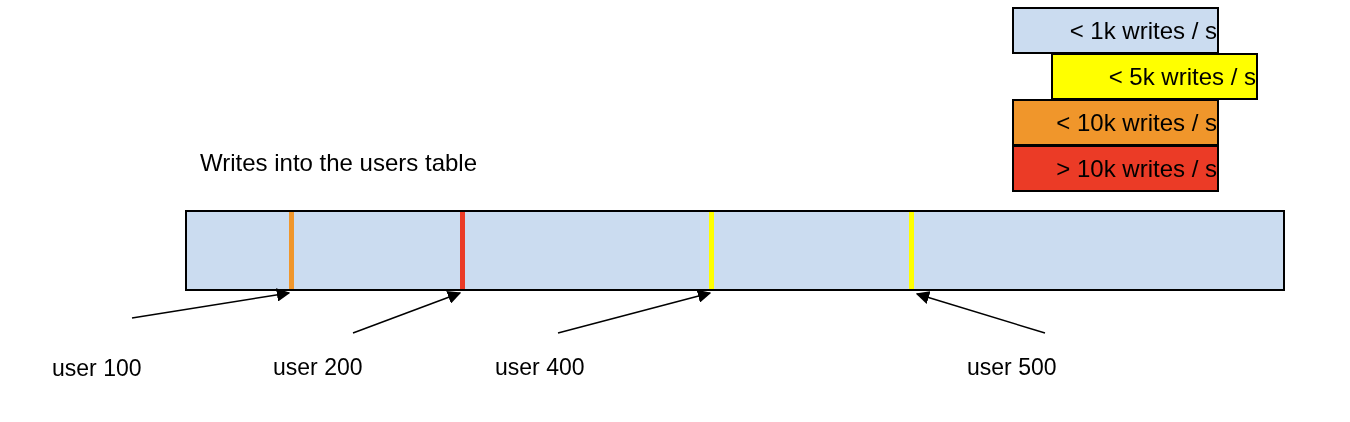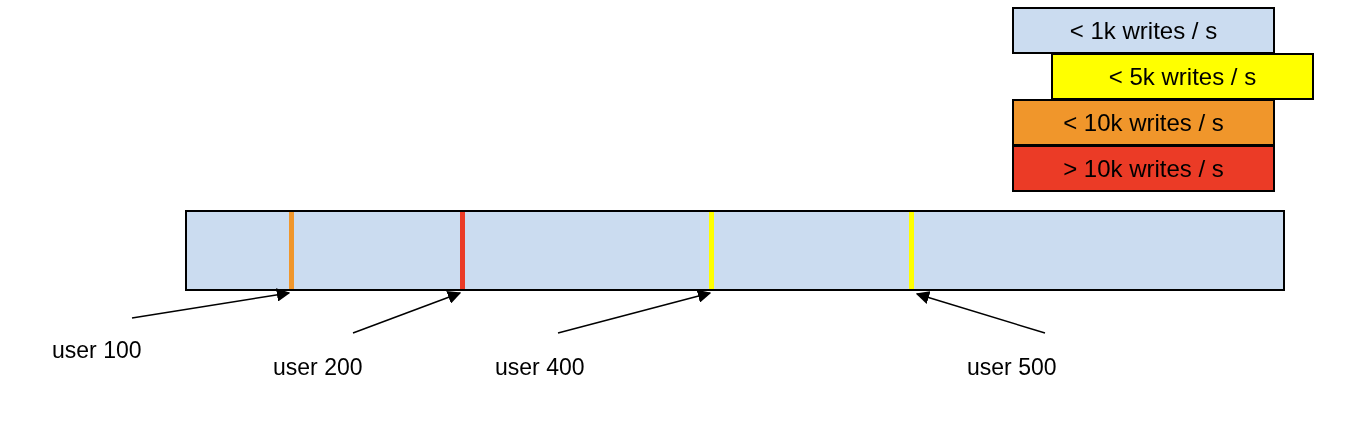--- a/index.html
+++ b/index.html
@@ -24,27 +24,27 @@
     white-space: nowrap;
   }
   .legend {
     position: absolute;
     left: 1012px;
     top: 7px;
     width: 233px;
   }
   .legend-row {
     box-sizing: border-box;
-    width: 263px;
+    width: 207px;
     height: 47px;
     border: 2px solid #000000;
     margin-top: -1px;
     display: flex;
     align-items: center;
-    justify-content: center;
+    justify-content: flex-end;
   }
   .legend-row:first-child { margin-top: 0; }
   .legend-row span {
     font-size: 24px;
     color: #000000;
     white-space: nowrap;
   }
   .bar {
     position: absolute;
     box-sizing: border-box;
@@ -73,20 +73,21 @@
     font-size: 23px;
     color: #000000;
     white-space: nowrap;
   }
 </style>
 </head>
 <body>
 
 <div class="canvas">
 
+  <div class="title">Writes into the users table</div>
 
   <div class="legend">
     <div class="legend-row" style="background-color: rgb(203, 220, 240);">
       <span>&lt; 1k writes / s</span>
     </div>
     <div class="legend-row" style="background-color: rgb(255, 255, 0); margin-left: 39px;">
       <span>&lt; 5k writes / s</span>
     </div>
     <div class="legend-row" style="background-color: rgb(240, 150, 43);">
       <span>&lt; 10k writes / s</span>
@@ -108,18 +109,18 @@
       <marker id="ah" viewBox="0 0 10 10" refX="9" refY="5" markerWidth="9" markerHeight="9" orient="auto-start-reverse">
         <path d="M0,0 L10,5 L0,10 z" fill="#000000"></path>
       </marker>
     </defs>
     <line x1="132" y1="318" x2="289" y2="293" stroke="#000000" stroke-width="1.5" marker-end="url(#ah)"></line>
     <line x1="353" y1="333" x2="460" y2="293" stroke="#000000" stroke-width="1.5" marker-end="url(#ah)"></line>
     <line x1="558" y1="333" x2="710" y2="293" stroke="#000000" stroke-width="1.5" marker-end="url(#ah)"></line>
     <line x1="1045" y1="333" x2="917" y2="294" stroke="#000000" stroke-width="1.5" marker-end="url(#ah)"></line>
   </svg>
 
-  <div class="callout" style="left:52px;  top:337px">user 100</div>
+  <div class="callout" style="left:52px;  top:355px">user 100</div>
   <div class="callout" style="left:273px; top:354px">user 200</div>
   <div class="callout" style="left:495px; top:354px">user 400</div>
   <div class="callout" style="left:967px; top:354px">user 500</div>
 
 </div>
 
 </body></html>

